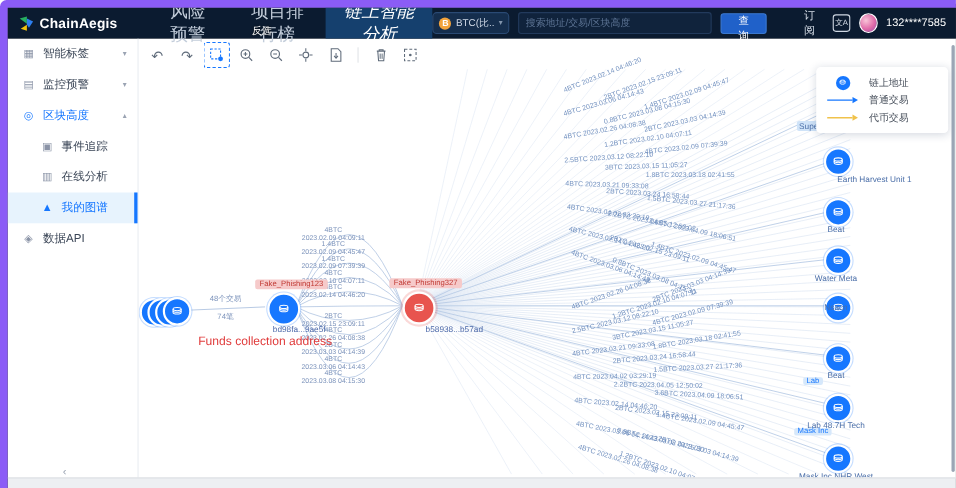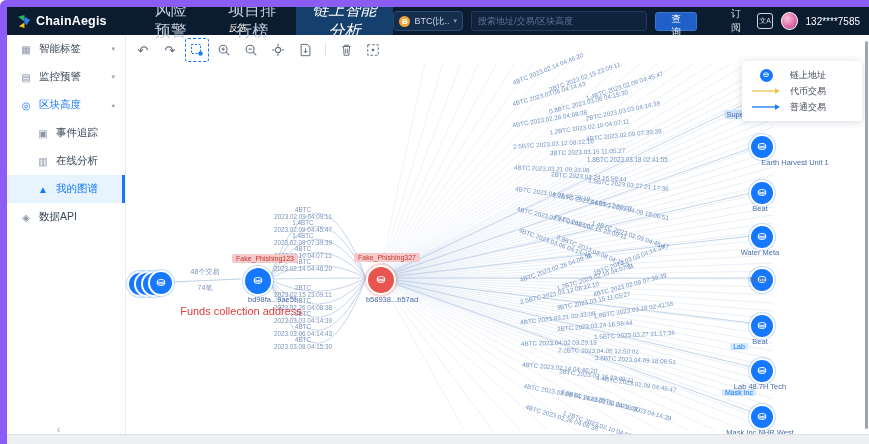--- a/index.html
+++ b/index.html
@@ -360,21 +360,21 @@
     <span class="annotation" style="left:116px;top:270px;">Funds collection address</span>
 
     <span class="node-tag" style="left:262px;top:218px;">Fake_Phishing327</span>
     <div class="gnode red" id="central-node" style="left:241px;top:230px;">
         <svg width="16" height="16" viewBox="0 0 24 24">
           <ellipse cx="12" cy="9" rx="5.5" ry="2.2" fill="none" stroke="#fff" stroke-width="1.4"></ellipse>
           <path d="M6.5 9 v4.5 a5.5 2.2 0 0 0 11 0 v-4.5" fill="none" stroke="#fff" stroke-width="1.4"></path>
           <path d="M6.5 11.2 a5.5 2.2 0 0 0 11 0" fill="none" stroke="#fff" stroke-width="1.4"></path>
         </svg>
       </div>
-    <span class="node-addr" style="left:251px;top:260px;">b58938...b57ad</span>
+    <span class="node-addr" style="left:272px;top:260px;">b58938...b57ad</span>
 
     <div id="rightnodes">
         <div class="gnode small" style="left: 624px; top: 51px;">
           <svg width="16" height="16" viewBox="0 0 24 24">
             <ellipse cx="12" cy="9" rx="5.5" ry="2.2" fill="none" stroke="#fff" stroke-width="1.4"></ellipse>
             <path d="M6.5 9 v4.5 a5.5 2.2 0 0 0 11 0 v-4.5" fill="none" stroke="#fff" stroke-width="1.4"></path>
             <path d="M6.5 11.2 a5.5 2.2 0 0 0 11 0" fill="none" stroke="#fff" stroke-width="1.4"></path>
           </svg>
         </div>
         <span class="rn-label hl" style="left: 635px; top: 75px;">Super Nova Mix Pro</span>
@@ -501,33 +501,33 @@
                 <ellipse cx="12" cy="9" rx="5.5" ry="2.2" fill="none" stroke="#fff" stroke-width="2"></ellipse>
                 <path d="M6.5 9 v4.5 a5.5 2.2 0 0 0 11 0 v-4.5" fill="none" stroke="#fff" stroke-width="2"></path>
               </svg>
             </span>
           </span>
           <span class="lg-label">链上地址</span>
         </div>
         <div class="lg-row">
           <span class="lg-icon">
             <svg width="30" height="8" viewBox="0 0 30 8">
+              <line x1="1" y1="4" x2="24" y2="4" stroke="#1677ff" stroke-width="1.3"></line>
+              <path d="M24 1.2 L29 4 L24 6.8 Z" fill="#1677ff"></path>
+            </svg>
+          </span>
+          <span class="lg-label">普通交易</span>
+        </div>
+        <div class="lg-row">
+          <span class="lg-icon">
+            <svg width="30" height="8" viewBox="0 0 30 8">
               <line x1="1" y1="4" x2="24" y2="4" stroke="#f0c24b" stroke-width="1.3"></line>
               <path d="M24 1.2 L29 4 L24 6.8 Z" fill="#f0c24b"></path>
             </svg>
           </span>
           <span class="lg-label">代币交易</span>
         </div>
-        <div class="lg-row">
-          <span class="lg-icon">
-            <svg width="30" height="8" viewBox="0 0 30 8">
-              <line x1="1" y1="4" x2="24" y2="4" stroke="#1677ff" stroke-width="1.3"></line>
-              <path d="M24 1.2 L29 4 L24 6.8 Z" fill="#1677ff"></path>
-            </svg>
-          </span>
-          <span class="lg-label">普通交易</span>
-        </div>
       </div>
     <div class="vscroll"></div>
   </div>
 
   <div class="footer"></div>
 </div>
 
 </body></html>

